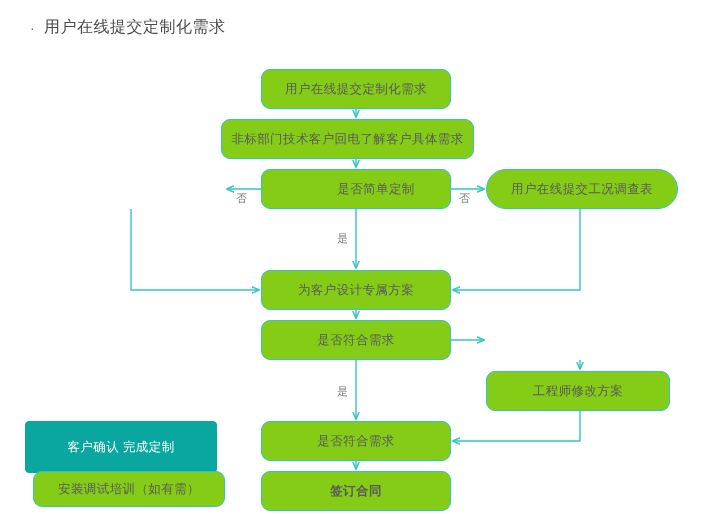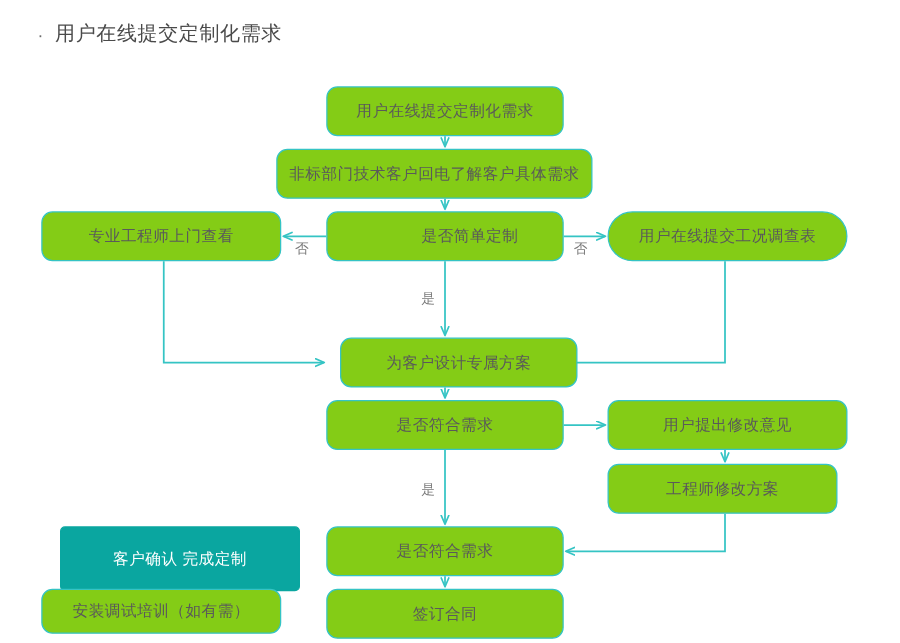--- a/index.html
+++ b/index.html
@@ -106,53 +106,47 @@
   </div>
 
   <div class="node" style="left:221px;top:119px;width:253px;height:40px;">
     <span>非标部门技术客户回电了解客户具体需求</span>
   </div>
 
   <div class="node" style="left:261px;top:169px;width:190px;height:40px;padding-left:40px;">
     <span>是否简单定制</span>
   </div>
 
-  <div class="node" style="left:33px;top:169px;width:192px;height:40px;">
-    <span>专业工程师上门查看</span>
-  </div>
 
   <div class="node" style="left:486px;top:169px;width:192px;height:40px;border-radius:20px;">
     <span>用户在线提交工况调查表</span>
   </div>
 
-  <div class="node" style="left:272px;top:270px;width:190px;height:40px;text-align:center;">
+  <div class="node" style="left:261px;top:270px;width:190px;height:40px;text-align:center;">
     <span>为客户设计专属方案</span>
   </div>
 
   <div class="node" style="left:261px;top:320px;width:190px;height:40px;">
     <span>是否符合需求</span>
   </div>
 
-  <div class="node" style="left:486px;top:320px;width:192px;height:40px;">
-    <span>用户提出修改意见</span>
-  </div>
 
   <div class="node" style="left:486px;top:371px;width:184px;height:40px;">
     <span>工程师修改方案</span>
   </div>
 
   <div class="node" style="left:261px;top:421px;width:190px;height:40px;">
     <span>是否符合需求</span>
   </div>
 
-  <div class="node" style="left:261px;top:471px;width:190px;height:40px;">
+  <div class="node" style="left:261px;top:471px;width:190px;height:40px;font-weight:bold;">
     <span>签订合同</span>
   </div>
 
-  <div class="node filled" style="left:48px;top:421px;width:192px;height:52px;">
+  <div class="node filled" style="left:25px;top:421px;width:192px;height:52px;">
     <span>客户确认 完成定制</span>
   </div>
 
   <div class="node" style="left:33px;top:471px;width:192px;height:36px;">
     <span>安装调试培训（如有需）</span>
   </div>
 
   <div class="edge-label" style="left:236px;top:191px;">
     <span>否</span>
   </div>

